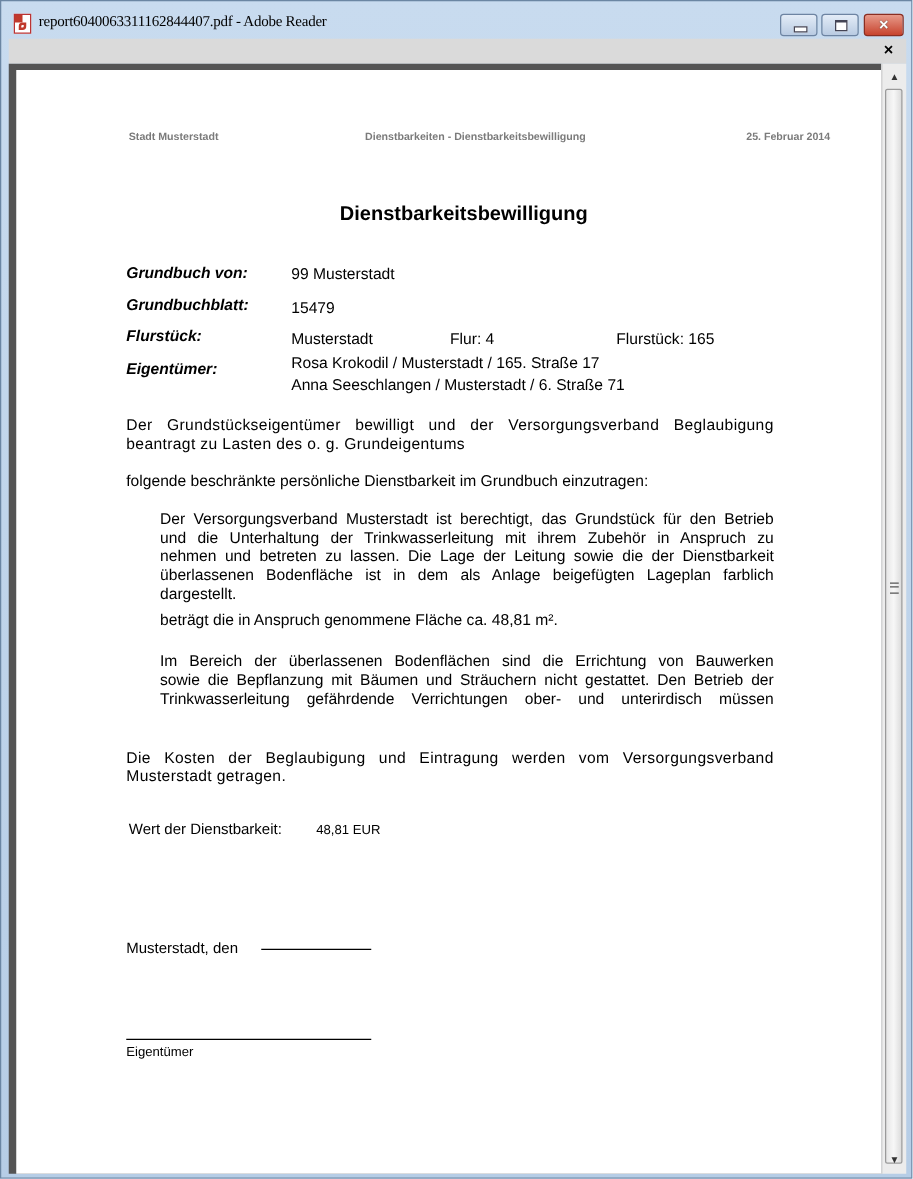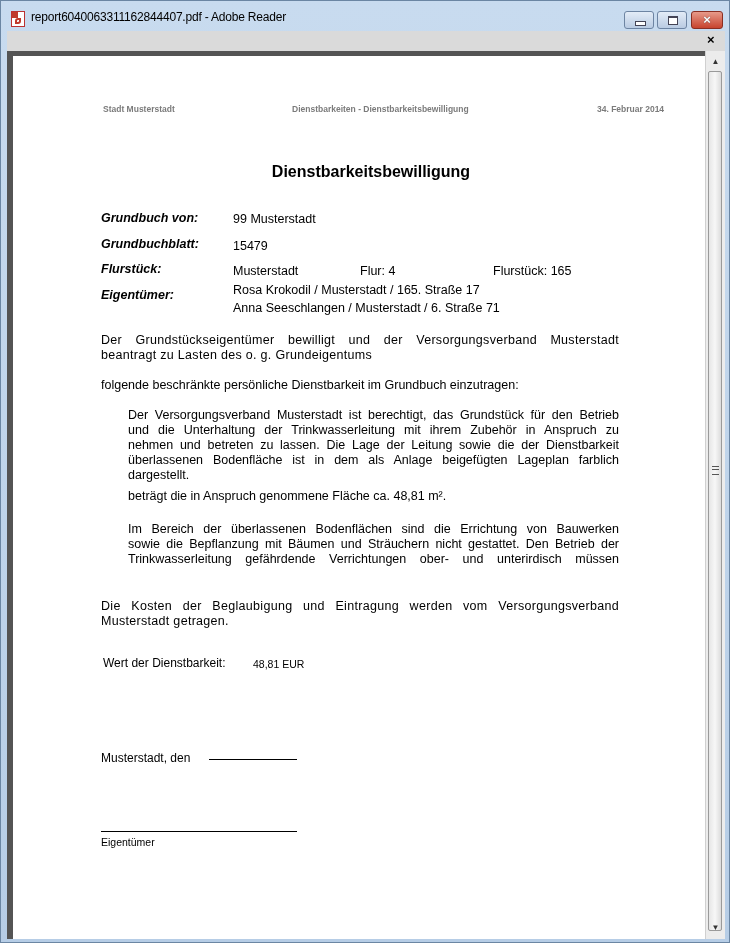--- a/index.html
+++ b/index.html
@@ -2,21 +2,21 @@
 <html><head>
 <meta charset="utf-8">
 <style>
   html, body { margin:0; padding:0; }
   body { width:730px; height:943px; overflow:hidden; background:#bcd3ea; font-family:"Liberation Sans", sans-serif; position:relative; }
   .window { position:absolute; left:0; top:0; width:730px; height:943px; background:linear-gradient(#c8dbef,#b6cde6); border:1px solid #6b86a3; box-sizing:border-box; }
   .titlebar { position:absolute; left:0; top:0; width:728px; height:30px; }
   .app-icon { position:absolute; left:10px; top:10px; width:14px; height:16px; background:#fff; border:1px solid #b33; box-sizing:border-box; }
   .app-icon::before { content:""; position:absolute; left:0; top:0; width:6px; height:6px; background:#c0392b; }
   .app-icon::after { content:""; position:absolute; left:3px; top:6px; width:6px; height:6px; border:2px solid #c0392b; border-radius:50% 0 50% 0; box-sizing:border-box; }
-  .title { position:absolute; left:30px; top:9px; font-size:12px; color:#000; font-family:Liberation Sans, sans-serif; letter-spacing:-0.2px; }
+  .title { position:absolute; left:30px; top:9px; font-size:12px; color:#000; font-family:Liberation Serif, serif; letter-spacing:-0.2px; }
   .winbtn { position:absolute; top:10px; height:18px; border:1px solid #6d84a2; border-radius:3px; box-sizing:border-box; background:linear-gradient(#e3ecf7,#b9cbe2); }
   .btn-min { left:623px; width:30px; }
   .btn-max { left:656px; width:30px; }
   .btn-close { left:690px; width:32px; background:linear-gradient(#e79a8a,#c7432e); border-color:#8a2e22; }
   .btn-min::after { content:""; position:absolute; left:10px; top:9px; width:9px; height:3px; background:#fff; border:1px solid #445; }
   .btn-max::after { content:""; position:absolute; left:10px; top:4px; width:8px; height:6px; border:1px solid #445; border-top-width:2px; background:#fff; }
   .btn-close span { position:absolute; left:0; top:0; width:100%; text-align:center; color:#fff; font-weight:bold; font-size:13px; line-height:16px; text-shadow:0 0 1px #333; }
   .menubar { position:absolute; left:6px; top:30px; width:718px; height:20px; background:#dadada; }
   .menu-item { position:absolute; top:2px; font-size:12px; font-family:"DejaVu Sans", sans-serif; color:#701a75; letter-spacing:-0.2px;margin-top:48px; }
   .menu-close { position:absolute; left:700px; top:1px; font-size:13px; font-weight:bold; color:#000; }
@@ -70,41 +70,41 @@
     <div class="scroll-up">▲</div>
     <div class="scroll-thumb">
       <div class="grip"></div>
     </div>
     <div class="scroll-down">▼</div>
   </div>
 </div>
 
 <div class="hdr" style="left:103px">Stadt Musterstadt</div>
 <div class="hdr" style="left:292px">Dienstbarkeiten - Dienstbarkeitsbewilligung</div>
-<div class="hdr" style="left:597px">34. Februar 2014</div>
+<div class="hdr" style="left:597px">25. Februar 2014</div>
 
 <div class="doc-title">Dienstbarkeitsbewilligung</div>
 
 <div class="lbl" style="top:211px">Grundbuch von:</div>
 <div class="val" style="left:233px; top:212px">99 Musterstadt</div>
 
 <div class="lbl" style="top:237px">Grundbuchblatt:</div>
 <div class="val" style="left:233px; top:239px">15479</div>
 
 <div class="lbl" style="top:262px">Flurstück:</div>
 <div class="val" style="left:233px; top:264px">Musterstadt</div>
 <div class="val" style="left:360px; top:264px">Flur: 4</div>
 <div class="val" style="left:493px; top:264px">Flurstück: 165</div>
 
 <div class="lbl" style="top:288px">Eigentümer:</div>
 <div class="val" style="left:233px; top:283px">Rosa Krokodil / Musterstadt  / 165. Straße 17</div>
 <div class="val" style="left:233px; top:301px">Anna Seeschlangen / Musterstadt  / 6. Straße 71</div>
 
 <div class="para" style="left:101px; top:333px; width:518px; letter-spacing:0.3px">
-  <span class="justify-line">Der Grundstückseigentümer bewilligt und der Versorgungsverband Musterstadt</span>
+  <span class="justify-line">Der Grundstückseigentümer bewilligt und der Versorgungsverband Beglaubigung</span>
   <span class="last-line">beantragt zu Lasten des o. g. Grundeigentums</span>
 </div>
 
 <div class="para" style="left:101px; top:378px; width:518px">folgende beschränkte persönliche Dienstbarkeit im Grundbuch einzutragen:</div>
 
 <div class="para" style="left:128px; top:408px; width:491px">
   <span class="justify-line">Der Versorgungsverband Musterstadt ist berechtigt, das Grundstück für den Betrieb</span>
   <span class="justify-line">und die Unterhaltung der Trinkwasserleitung mit ihrem Zubehör in Anspruch zu</span>
   <span class="justify-line">nehmen und betreten zu lassen. Die Lage der Leitung sowie die der Dienstbarkeit</span>
   <span class="justify-line">überlassenen Bodenfläche ist in dem als Anlage beigefügten Lageplan farblich</span>

